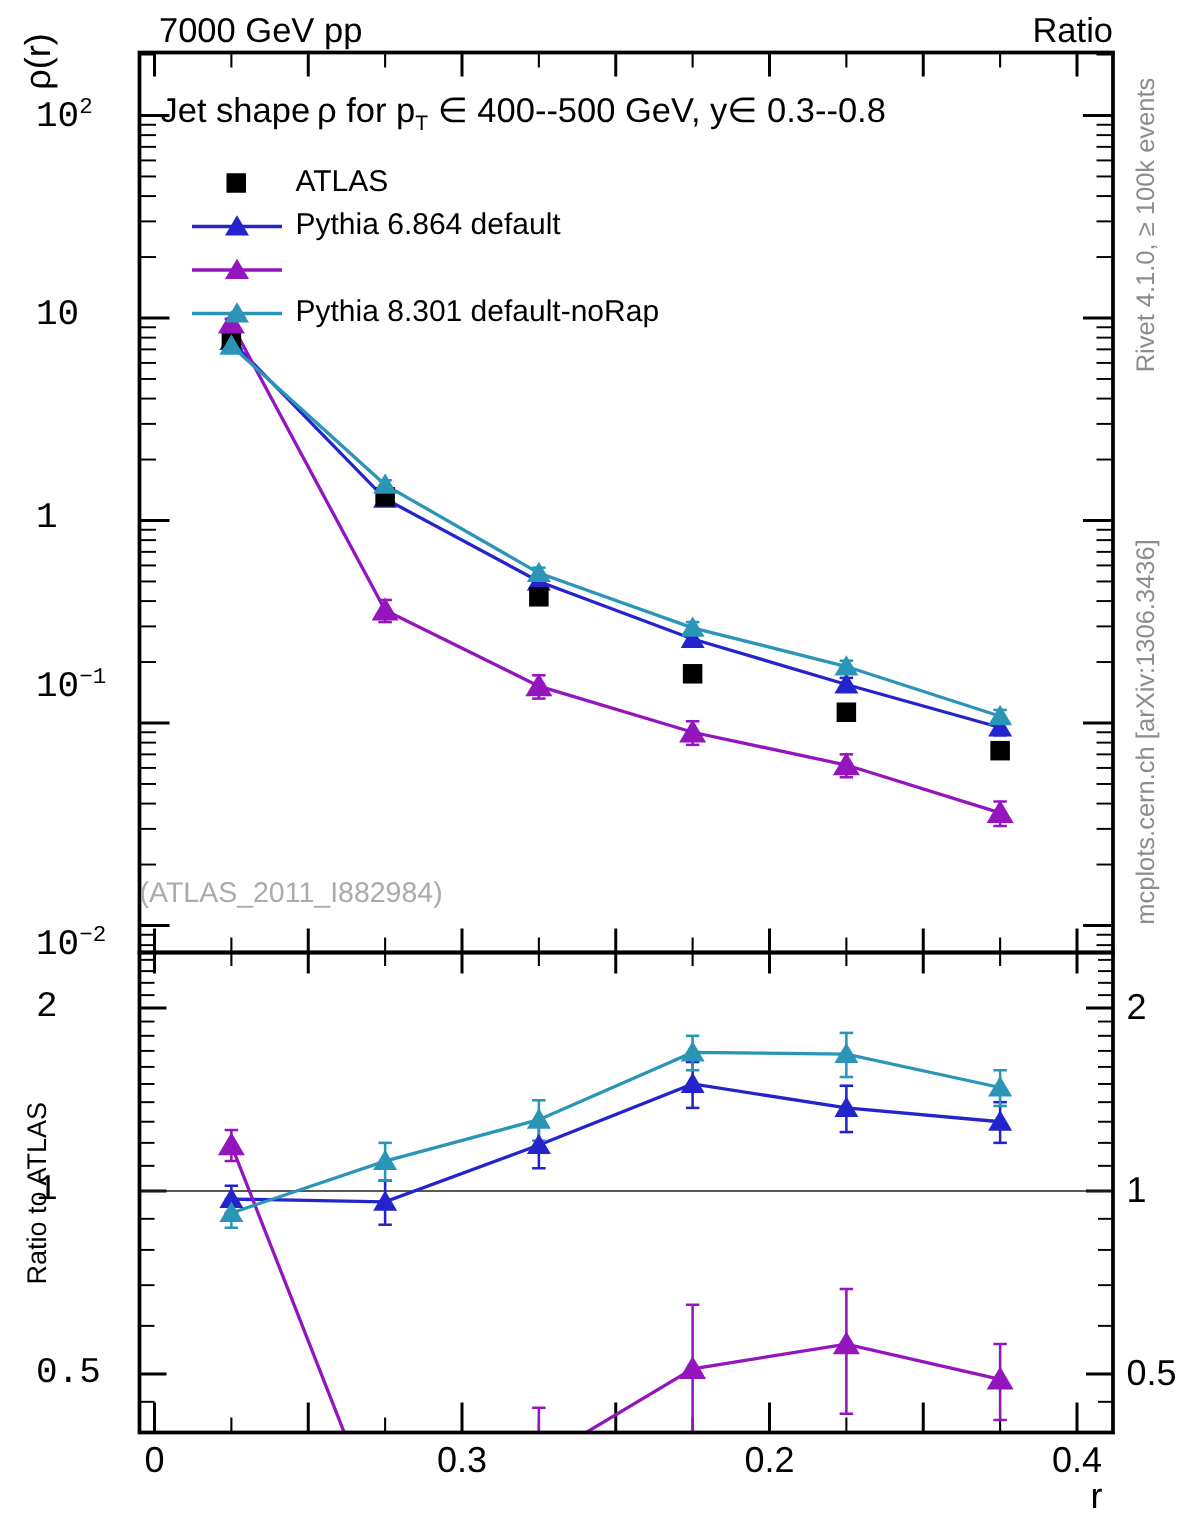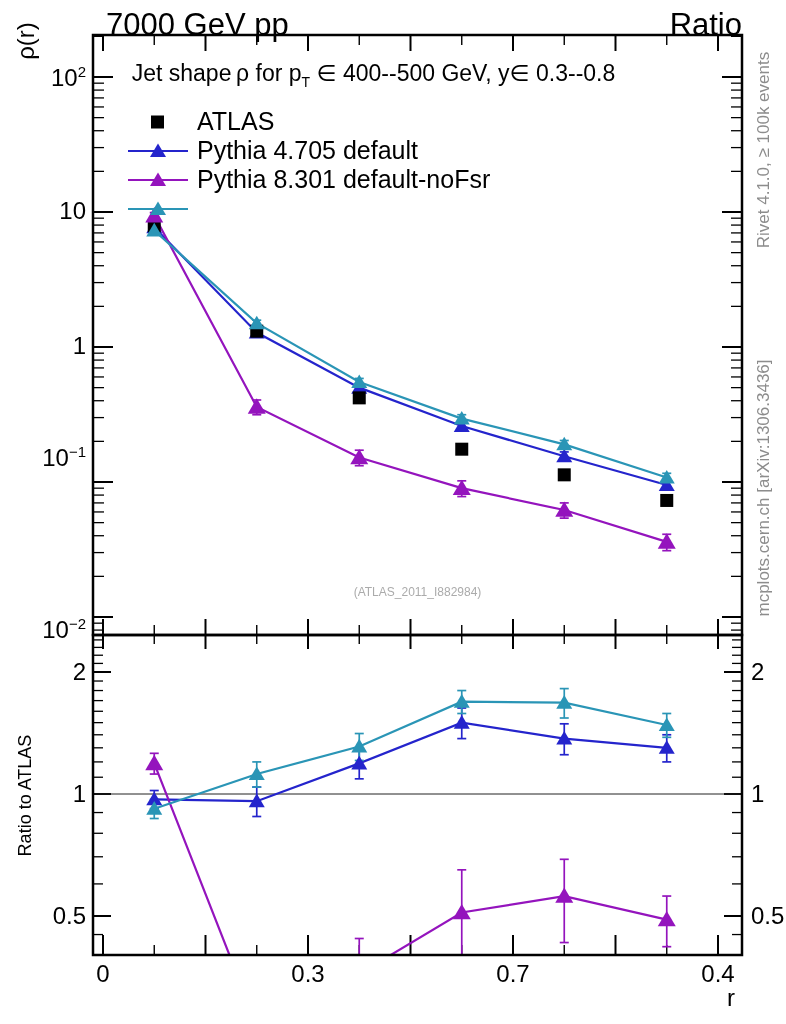--- a/index.html
+++ b/index.html
@@ -1,36 +1,36 @@
 <!DOCTYPE html>
 <html><head>
 <meta charset="utf-8">
 <style>
   html,body{margin:0;padding:0;background:#fff;}
   #canvas{position:relative;width:786px;height:1024px;background:#fff;overflow:hidden;
           font-family:"Liberation Sans","DejaVu Sans",sans-serif;color:#000;}
   #plot{position:absolute;left:0;top:0;}
   .abs{position:absolute;white-space:nowrap;}
-  .hdr{font-size:31px;top:7px;}
+  .hdr{font-size:23px;top:7px;}
   #hdr-left{left:106px;}
   #hdr-right{right:44px;}
-  #plot-title{left:90px;width:567px;top:60px;text-align:center;font-size:23px;}
+  #plot-title{left:107px;width:567px;top:60px;text-align:left;font-size:23px;}
   #plot-title sub{font-size:14px;}
   .rot{transform:rotate(-90deg);transform-origin:center center;}
   #ylab-top{left:-59px;top:27px;width:170px;text-align:center;font-size:24px;}
   #ylab-ratio{left:-61px;top:785px;width:172px;text-align:center;font-size:18px;}
   .cap{color:#8c8c8c;font-size:17px;text-align:center;}
   #cap-rivet{left:649px;top:140px;width:230px;}
   #cap-mcplots{left:612px;top:478px;width:304px;}
-  #watermark{left:93px;width:649px;top:585px;text-align:center;font-size:12px;color:#ababab;}
+  #watermark{left:93px;width:649px;top:585px;font-size:19px;color:#ababab;}
   #xlab{left:727px;top:984px;font-size:24px;}
   #legend{left:126px;top:107px;}
   .lrow{display:flex;align-items:center;height:29px;}
-  .lrow .llab{font-size:25px;margin-left:7px;}
-  .ytick{position:absolute;left:24px;width:62px;text-align:right;font-size:24px;line-height:1;}
+  .lrow .llab{font-size:20px;margin-left:7px;}
+  .ytick{position:absolute;left:24px;width:62px;font-size:24px;line-height:1;font-family:Liberation Mono, monospace;}
   .ytick sup{font-size:15px;}
   .ytickR{position:absolute;left:751px;font-size:24px;line-height:1;}
   .xtick{position:absolute;width:80px;text-align:center;top:960px;font-size:24px;}
 </style>
 </head>
 <body>
 
 <div id="canvas">
   <svg id="plot" width="786" height="1024">
       <defs>
@@ -441,46 +441,46 @@
         <svg width="64" height="22">
           <rect x="25" y="4.5" width="13" height="13" fill="#000000"></rect>
         </svg>
         <span class="llab">ATLAS</span>
       </div>
       <div class="lrow">
         <svg width="64" height="22">
           <line x1="2" y1="11" x2="62" y2="11" stroke="#2424cc" stroke-width="2.2"></line>
           <polygon points="32,3.5 24,17 40,17" fill="#2424cc"></polygon>
         </svg>
-        <span class="llab">Pythia 4.705 default</span>
+        <span class="llab">Pythia 6.864 default</span>
       </div>
       <div class="lrow">
         <svg width="64" height="22">
           <line x1="2" y1="11" x2="62" y2="11" stroke="#9414bd" stroke-width="2.2"></line>
           <polygon points="32,3.5 24,17 40,17" fill="#9414bd"></polygon>
         </svg>
-        <span class="llab">Pythia 8.301 default-noFsr</span>
       </div>
       <div class="lrow">
         <svg width="64" height="22">
           <line x1="2" y1="11" x2="62" y2="11" stroke="#2a95b6" stroke-width="2.2"></line>
           <polygon points="32,3.5 24,17 40,17" fill="#2a95b6"></polygon>
         </svg>
+        <span class="llab">Pythia 8.301 default-noRap</span>
       </div>
     </div>
   <div id="ticklabels">
       <div class="ytick" style="top: 64px;">10<sup>2</sup></div>
       <div class="ytick" style="top: 199px;">10</div>
       <div class="ytick" style="top: 334px;">1</div>
       <div class="ytick" style="top: 444px;">10<sup>−1</sup></div>
       <div class="ytick" style="top: 616px;">10<sup>−2</sup></div>
       <div class="ytick" style="top: 660px;">2</div>
       <div class="ytickR" style="top: 660px;">2</div>
       <div class="ytick" style="top: 782px;">1</div>
       <div class="ytickR" style="top: 782px;">1</div>
       <div class="ytick" style="top: 904px;">0.5</div>
       <div class="ytickR" style="top: 904px;">0.5</div>
       <div class="xtick" style="left: 63px;">0</div>
       <div class="xtick" style="left: 268px;">0.3</div>
-      <div class="xtick" style="left: 473px;">0.7</div>
+      <div class="xtick" style="left: 473px;">0.2</div>
       <div class="xtick" style="left: 678px;">0.4</div>
     </div>
 </div>
 
 </body></html>

